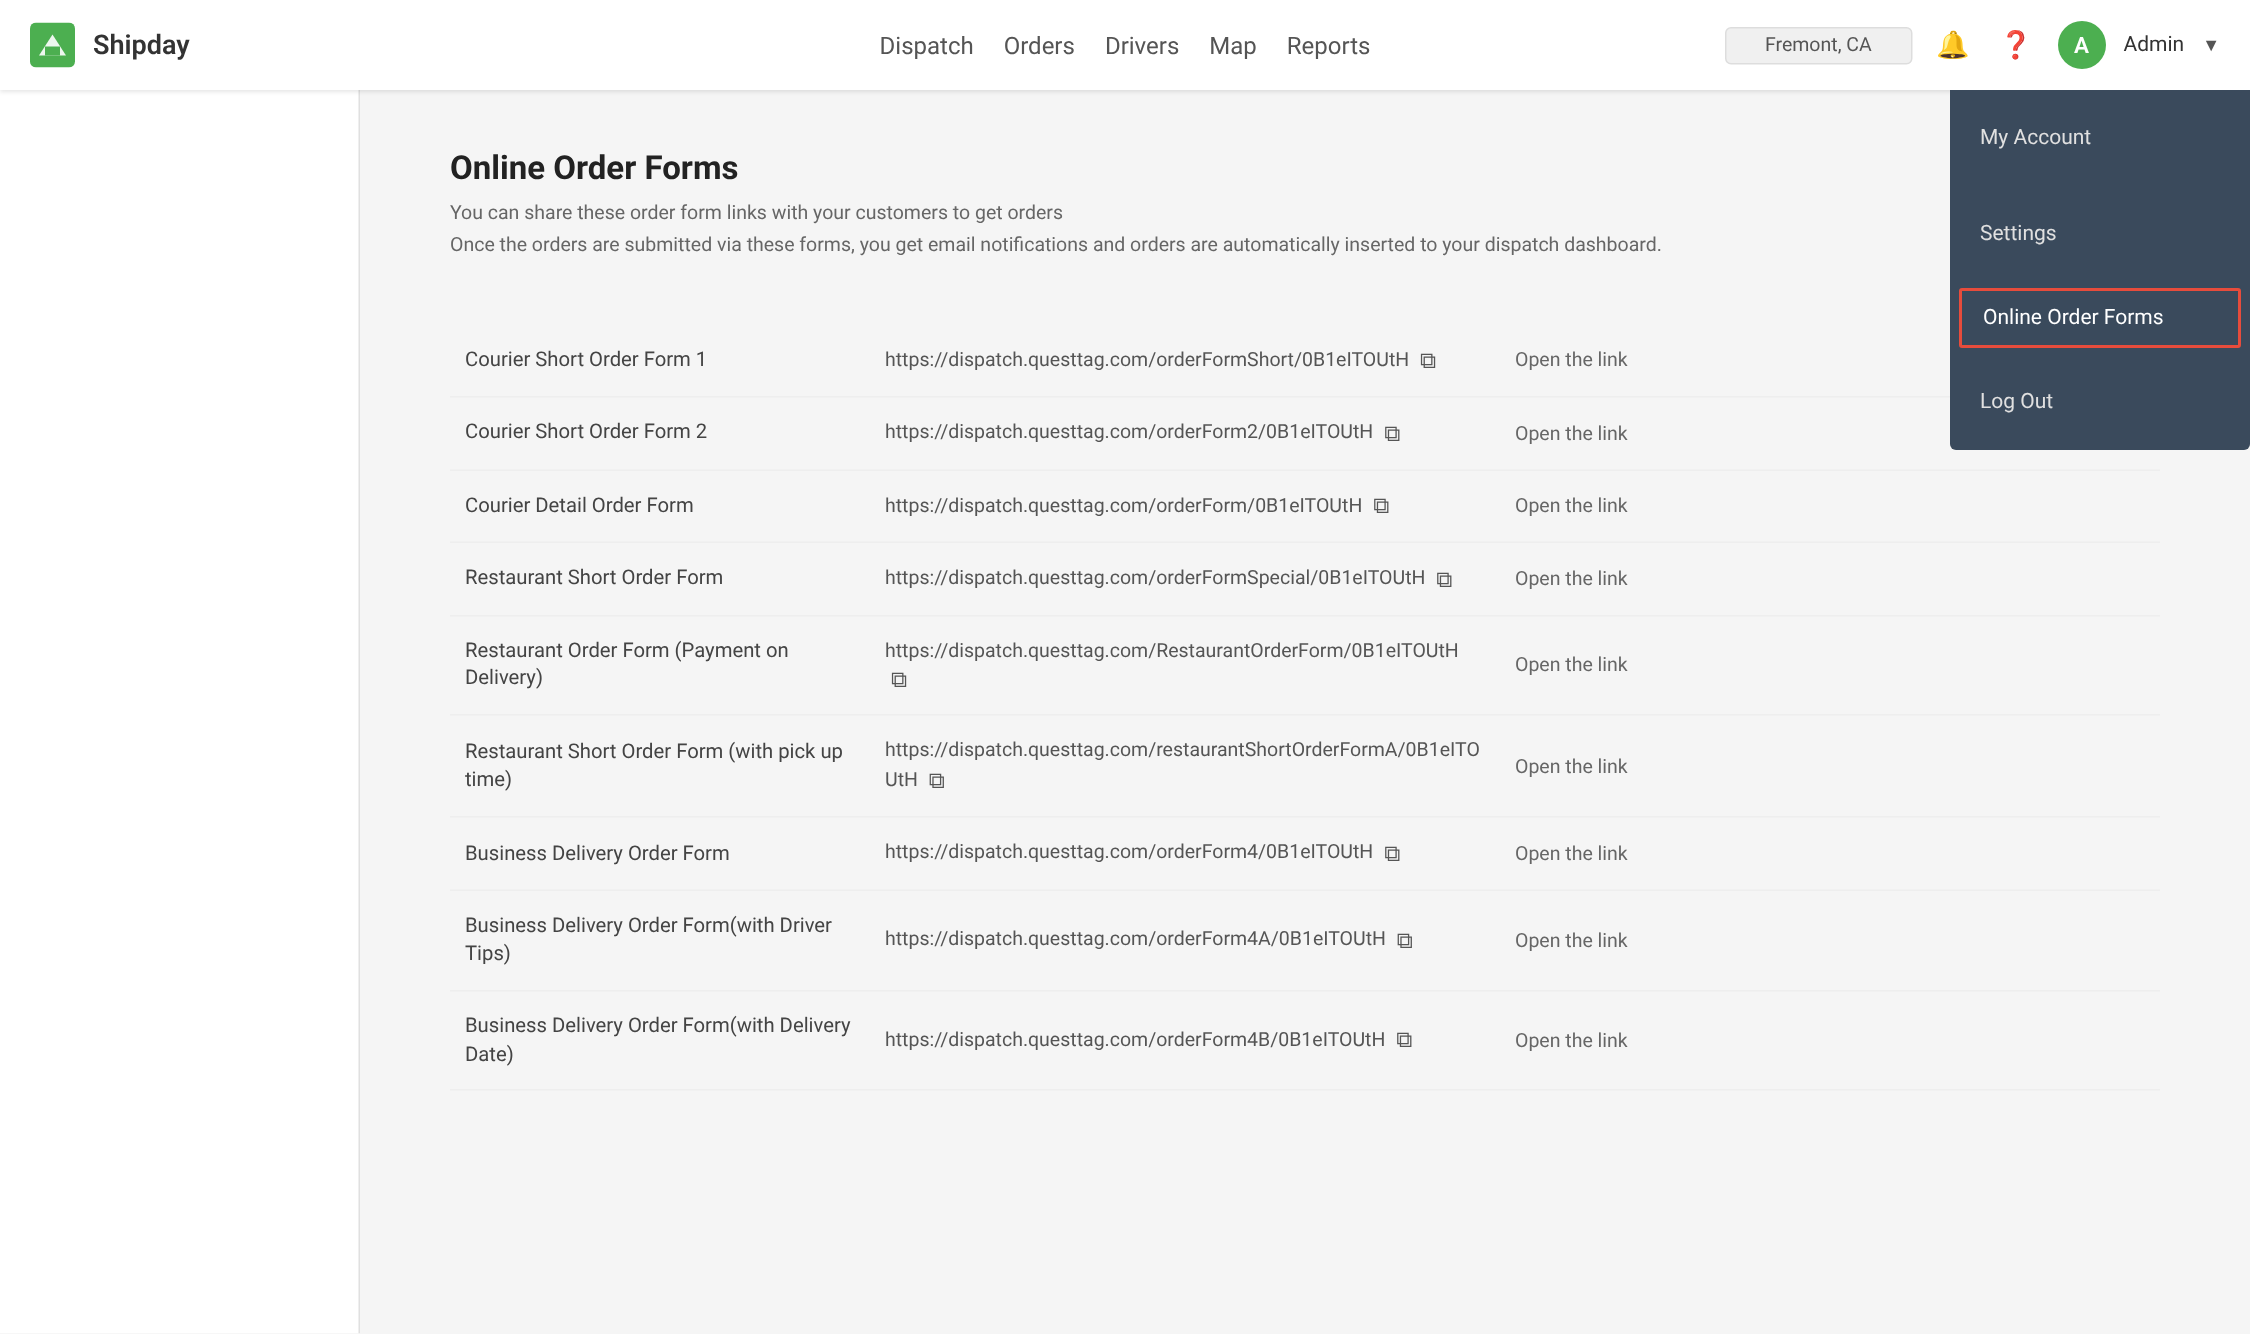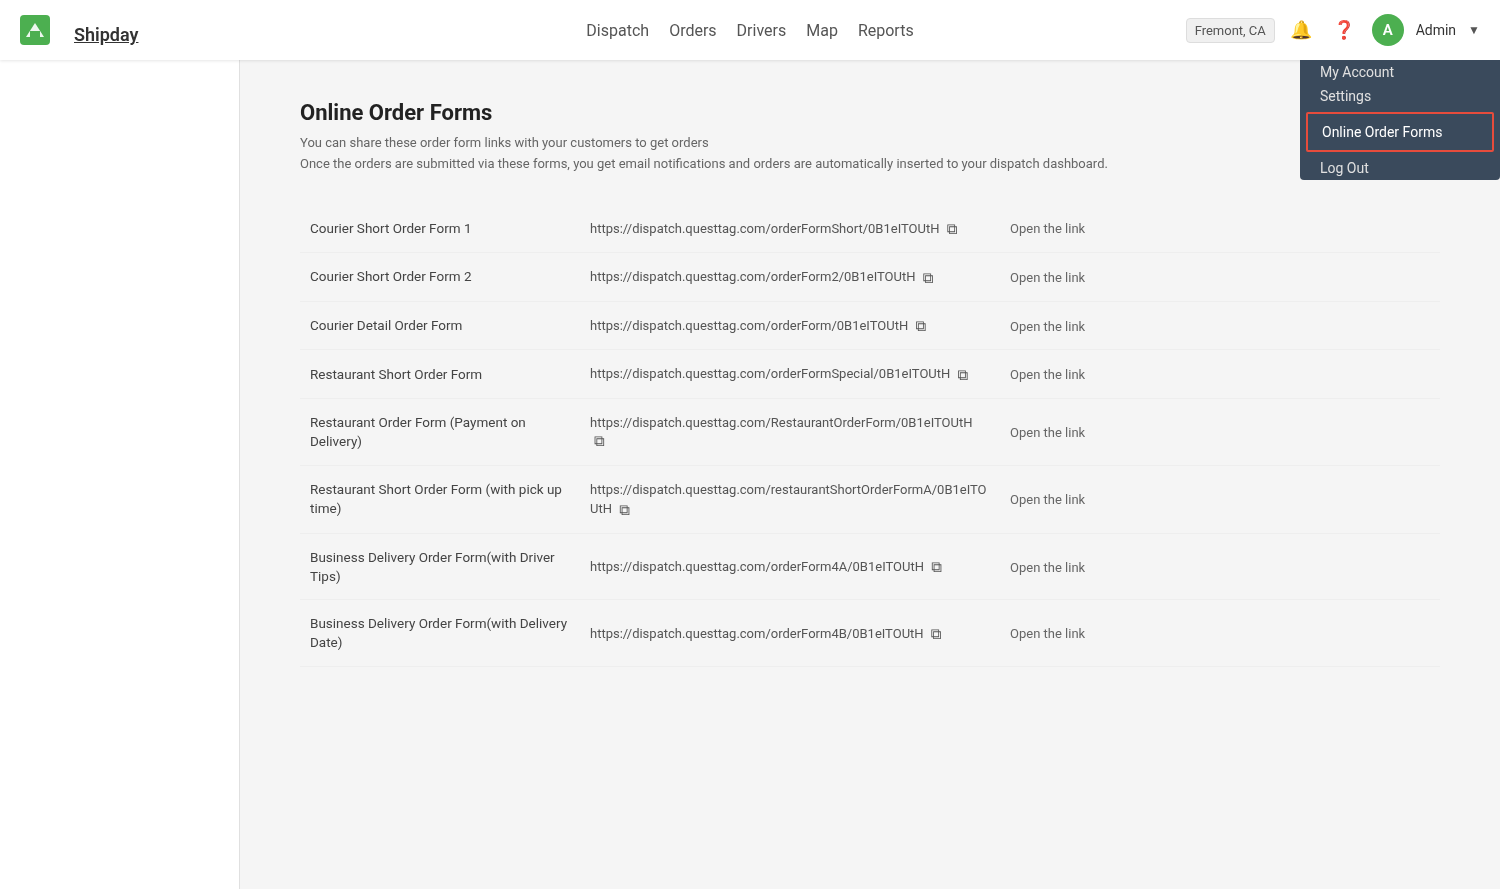--- a/index.html
+++ b/index.html
@@ -17,24 +17,23 @@
       height: 60px;
       display: flex;
       align-items: center;
       padding: 0 20px;
       box-shadow: 0 1px 3px rgba(0,0,0,0.1);
       position: relative;
       z-index: 10;
     }
     .logo-area {
       display: flex;
-      align-items: flex-end;
-      gap: 24px;
+      align-items: center;
+      gap: 12px;
       margin-right: auto;
-      text-decoration: underline;
     }
     .logo-icon {
       width: 30px;
       height: 30px;
     }
     .logo-text {
       font-size: 18px;
       font-weight: 600;
       color: #333;
     }
@@ -55,21 +54,21 @@
     .header-right {
       display: flex;
       align-items: center;
       gap: 12px;
       margin-left: auto;
     }
     .location-badge {
       background: #f0f0f0;
       border: 1px solid #ddd;
       border-radius: 4px;
-      padding: 4px 8px;
+      padding: 4px 26px;
       font-size: 13px;
       color: #555;
     }
     .icon-btn {
       background: none;
       border: none;
       cursor: pointer;
       font-size: 18px;
       color: #666;
       padding: 4px;
@@ -103,21 +102,21 @@
     .dropdown-menu {
       position: absolute;
       top: 60px;
       right: 0;
       background: #3a4a5c;
       min-width: 200px;
       z-index: 100;
       border-radius: 0 0 4px 4px;
     }
     .dropdown-item {
-      padding: 4px 20px;
+      padding: 24px 20px;
       color: #e0e0e0;
       cursor: pointer;
       font-size: 14px;
       display: block;
     }
     .dropdown-item.active {
       color: #fff;
       border: 2px solid #e74c3c;
       background: transparent;
       margin: 4px 6px;
@@ -146,21 +145,21 @@
     .page-title {
       font-size: 22px;
       font-weight: 700;
       color: #222;
       margin-bottom: 8px;
     }
     .page-description {
       font-size: 13px;
       color: #666;
       line-height: 1.6;
-      margin-bottom: 30px;
+      margin-bottom: 42px;
     }
 
     
     .forms-table {
       width: 100%;
       border-collapse: collapse;
     }
     .forms-table tr {
       border-bottom: 1px solid #eee;
     }
@@ -306,20 +305,30 @@
       <td class="form-name">Restaurant Short Order Form (with pick up time)</td>
       <td class="form-url">
         <span class="url-text">https://dispatch.questtag.com/restaurantShortOrderFormA/0B1eITOUtH</span>
         <span class="copy-icon" title="Copy">⧉</span>
       </td>
       <td>
         <span class="open-link">Open the link</span>
       </td>
     </tr>
           <tr>
+      <td class="form-name">Business Delivery Order Form</td>
+      <td class="form-url">
+        <span class="url-text">https://dispatch.questtag.com/orderForm4/0B1eITOUtH</span>
+        <span class="copy-icon" title="Copy">⧉</span>
+      </td>
+      <td>
+        <span class="open-link">Open the link</span>
+      </td>
+    </tr>
+          <tr>
       <td class="form-name">Business Delivery Order Form(with Driver Tips)</td>
       <td class="form-url">
         <span class="url-text">https://dispatch.questtag.com/orderForm4A/0B1eITOUtH</span>
         <span class="copy-icon" title="Copy">⧉</span>
       </td>
       <td>
         <span class="open-link">Open the link</span>
       </td>
     </tr>
           <tr>

